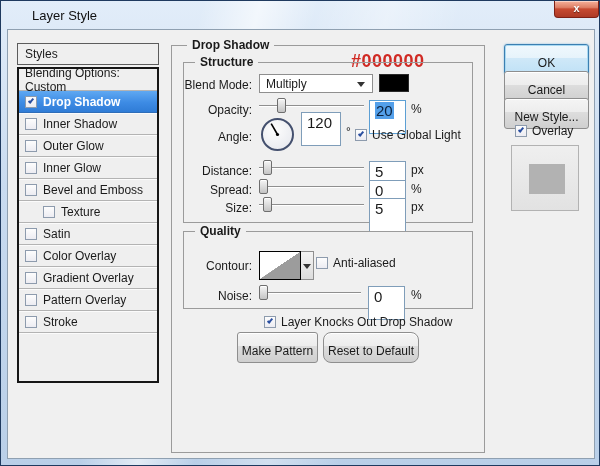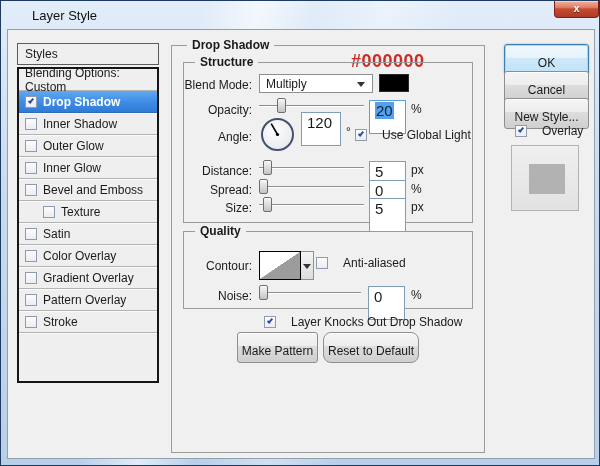--- a/index.html
+++ b/index.html
@@ -117,21 +117,21 @@
     background:linear-gradient(180deg,#f4f4f4 0%,#ededed 45%,#dddddd 46%,#cfcfcf 100%);
     font-size:12px; text-align:center; padding-top:11px; cursor:pointer;
     box-shadow:inset 0 1px 0 #fff;
   }
   .btn.primary {
     border-color:#3c7fb1;
     background:linear-gradient(180deg,#f0f8fd 0%,#e6f3fb 45%,#cfe8f8 46%,#bfe1f6 100%);
     box-shadow:0 0 0 1px #a9d9f2 inset, 0 0 2px #7ab8e0;
   }
 
-  .checkline { position:absolute; display:flex; align-items:center; gap:15px; white-space:nowrap; }
+  .checkline { position:absolute; display:flex; align-items:center; gap:5px; white-space:nowrap; }
 
   .preview-thumb {
     position:absolute; left:510px; top:144px; width:68px; height:66px;
     border:1px solid #b2b2b2; background:linear-gradient(180deg,#efefef,#e2e2e2);
   }
   .preview-thumb .inner-square { position:absolute; left:17px; top:18px; width:36px; height:30px; background:#b2b2b2; }
 </style>
 </head>
 <body>
 

